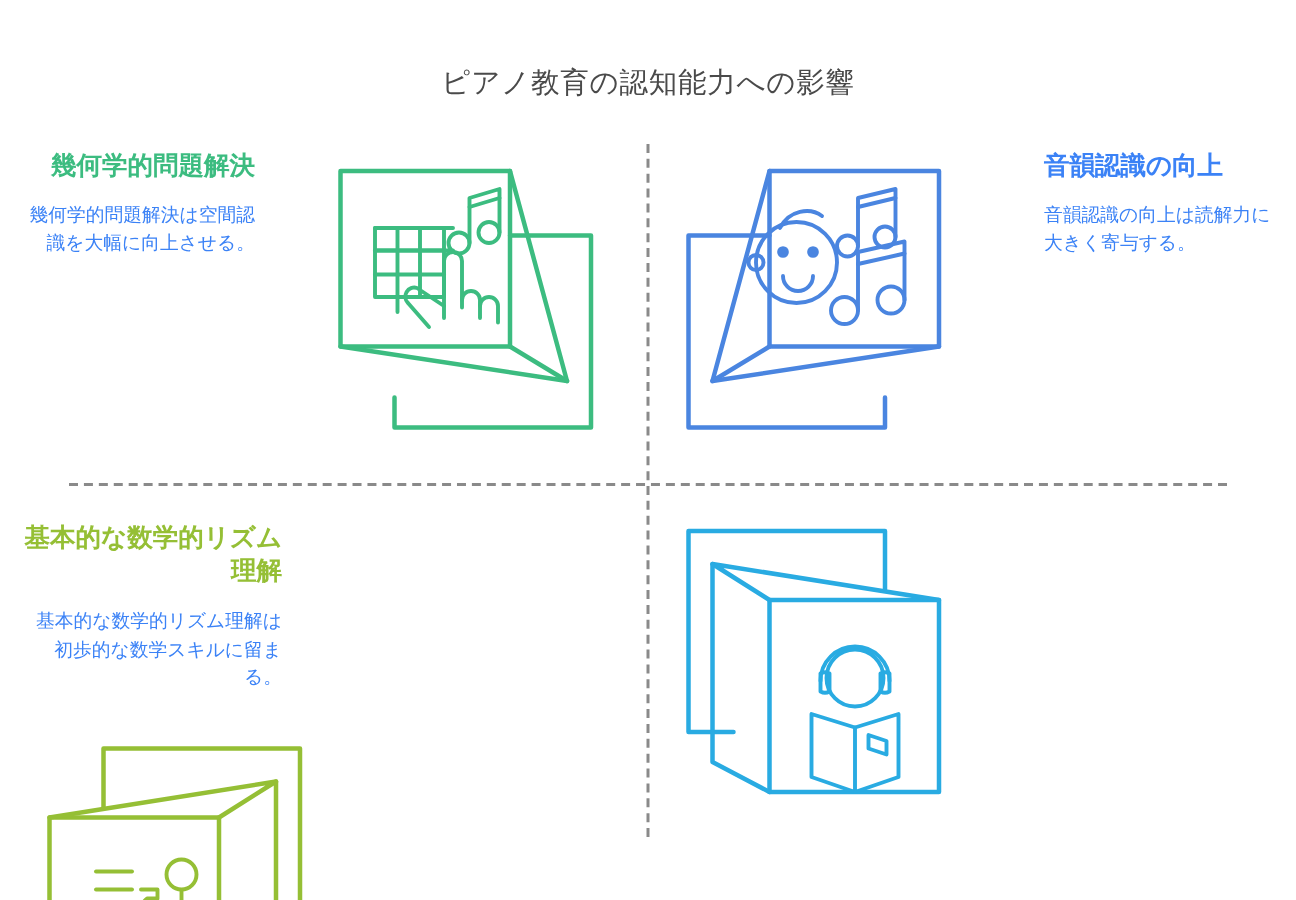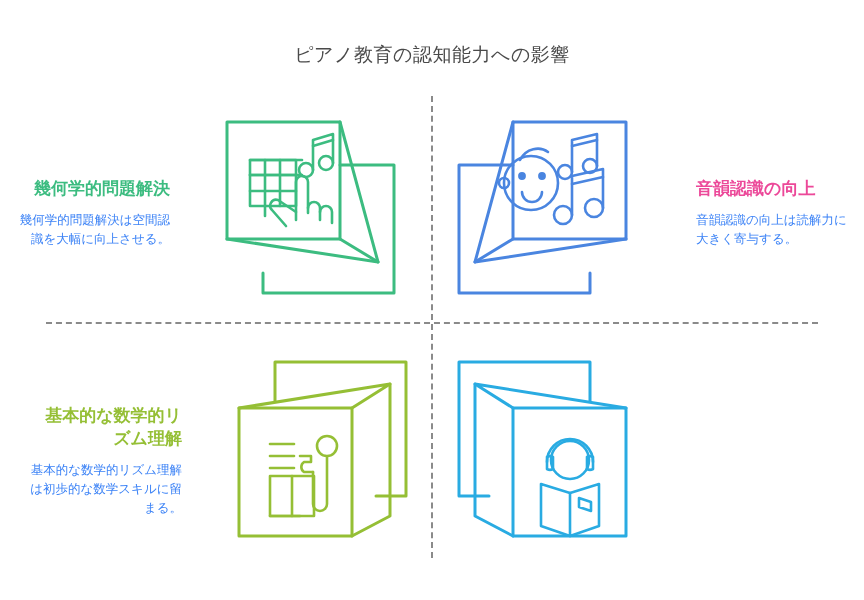--- a/index.html
+++ b/index.html
@@ -44,26 +44,25 @@
     top: 96px;
     height: 462px;
     width: 0;
     border-left: 2px dashed #8a8a8a;
   }
   .quadrant {
     position: absolute;
     width: 400px;
     height: 226px;
     display: flex;
-    align-items: center;
     gap: 32px;
   }
   #q-tl { left: 16px;  top: 100px; }
   #q-tr { left: 448px; top: 100px; flex-direction: row-reverse; }
-  #q-bl { left: 28px;  top: 348px; }
+  #q-bl { left: 16px;  top: 348px; flex-direction: column; }
   #q-br { left: 448px; top: 348px; flex-direction: row-reverse; }
 
   .text-block {
     width: 180px;
     box-sizing: border-box;
   }
   #q-tl .text-block, #q-bl .text-block { text-align: right; padding-right: 8px; }
   #q-tr .text-block, #q-br .text-block { text-align: left; padding-left: 10px; }
 
   .q-heading {
@@ -128,21 +127,21 @@
           <path d="M92 100 A6 6 0 0 1 104 100 L104 112"></path>
           <path d="M104 104 A6 6 0 0 1 116 104 L116 115"></path>
           <path d="M80 104 L62 92 A6 6 0 0 0 56 102 L70 118"></path>
         </g>
       </svg>
     </div>
   </div>
 
   <div class="quadrant" id="q-tr">
     <div class="text-block">
-      <div class="q-heading" style="color:#ec4899">音韻認識の向上</div>
+      <div class="q-heading" style="color:#3b82f6">音韻認識の向上</div>
       <div class="q-body">音韻認識の向上は読解力に大きく寄与する。</div>
     </div>
     <div class="art">
       <svg viewBox="0 0 200 210" fill="none" stroke="#4a85e0" stroke-width="3" stroke-linejoin="round" stroke-linecap="round">
         <polyline points="142,165 142,185 11,185 11,57 65,57"></polyline>
         <polygon points="65,14 178,14 178,131 65,131"></polygon>
         <polyline points="65,14 27,154 178,131"></polyline>
         <line x1="65" y1="131" x2="27" y2="154"></line>
         <g stroke-width="2.6">
           <circle cx="83" cy="75" r="27"></circle>

